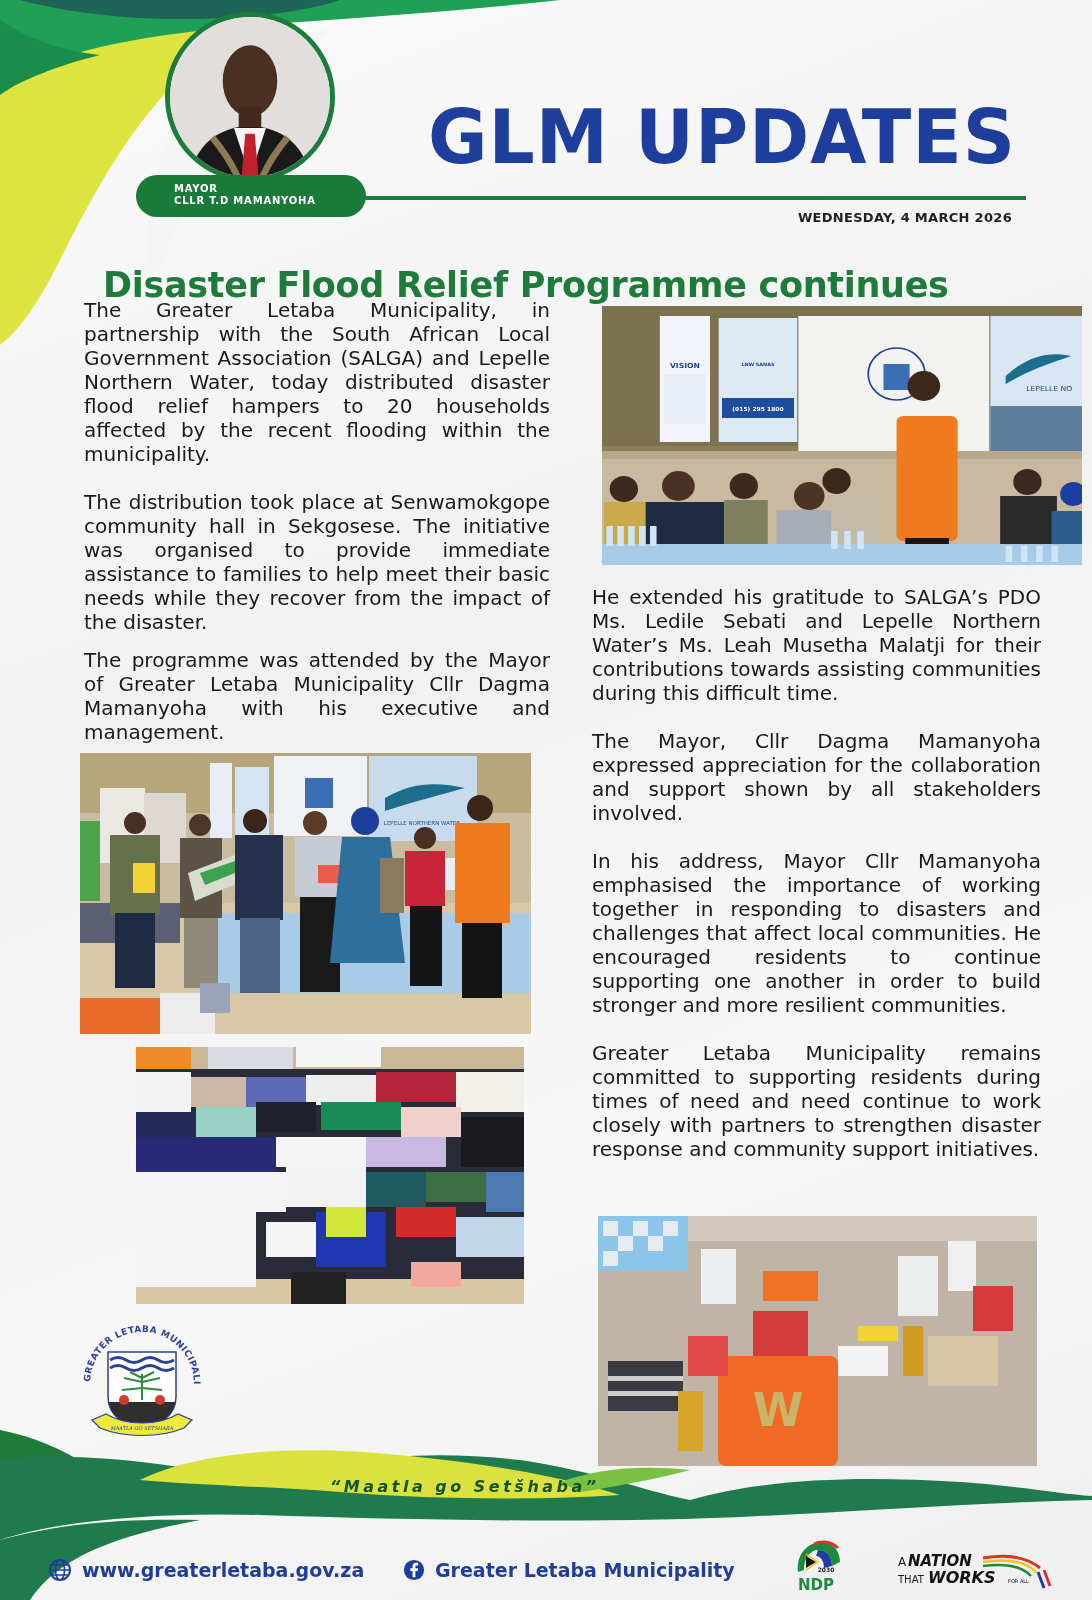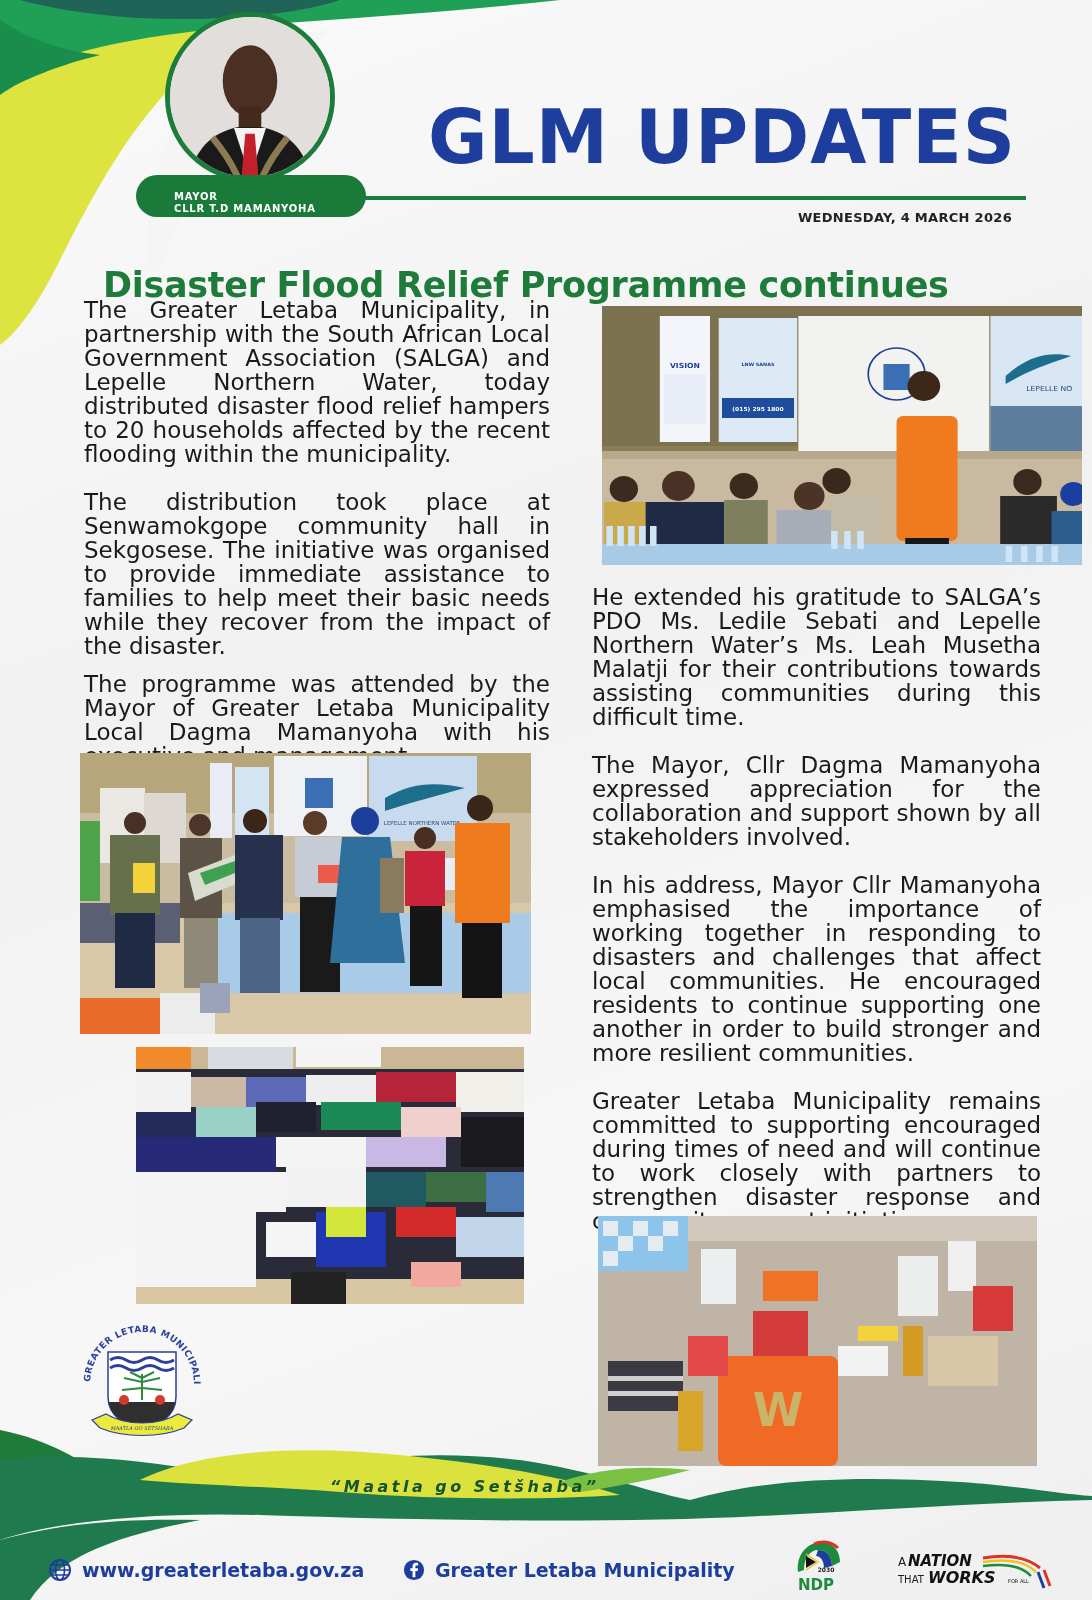--- a/index.html
+++ b/index.html
@@ -16,38 +16,38 @@
   
   .mayor-photo {
     left: 165px; top: 12px; width: 170px; height: 170px;
     border-radius: 50%; border: 5px solid #1c7c3c; overflow: hidden;
     background: radial-gradient(circle at 50% 35%, #e7e4e1 0%, #d9d4d0 60%, #cfc9c4 100%);
   }
   .mayor-badge {
     left: 136px; top: 175px; width: 230px; height: 42px;
     background: #1a7a3a; border-radius: 21px;
     color: #fff; font-weight: bold; font-size: 10px; letter-spacing: 0.8px;
-    padding: 16px 0 0 38px; line-height: 12px;
+    padding: 8px 0 0 38px; line-height: 12px;
   }
   .header-rule { left: 364px; top: 196px; width: 662px; height: 4px; background: #1c7c3c; }
   .main-title {
     left: 428px; top: 92px; font-size: 74px; font-weight: bold; color: #1d3e9c;
     letter-spacing: 1px; font-family: "DejaVu Sans", sans-serif; line-height: 90px;
     transform: scaleX(0.98); transform-origin: left;
   }
   .date { right: 80px; top: 210px; font-size: 13px; font-weight: bold; color: #222; letter-spacing: 0.3px; }
   .headline {
     left: 103px; top: 243px; font-size: 35px; font-weight: bold; color: #1e7b3a;
     letter-spacing: -0.3px;
     margin-top: 22px;
   }
 
   
   .col-text {
-    font-size: 23px; line-height: 24px; text-align: justify; color: #1a1a1a;
+    font-size: 20px; line-height: 24px; text-align: justify; color: #1a1a1a;
   }
   .col-text p { margin-bottom: 24px; }
   .col-text p.tight { margin-bottom: 14px; }
   .left-col { left: 84px; top: 298px; width: 466px; }
   .right-col { left: 592px; top: 585px; width: 449px; }
 
   .photo { overflow: hidden; }
   .photo svg { width: 100%; height: 100%; display: block; }
   .photo-1 { left: 602px; top: 306px; width: 480px; height: 259px; }
   .photo-2 { left: 80px; top: 753px; width: 451px; height: 281px; }
@@ -110,28 +110,28 @@
 </div>
 
 <div class="abs header-rule"></div>
 <div class="abs main-title">GLM UPDATES</div>
 <div class="abs date">WEDNESDAY, 4 MARCH 2026</div>
 <div class="abs headline">Disaster Flood Relief Programme continues</div>
 
 <div class="abs col-text left-col">
   <p>The Greater Letaba Municipality, in partnership with the South African Local Government Association (SALGA) and Lepelle Northern Water, today distributed disaster flood relief hampers to 20 households affected by the recent flooding within the municipality.</p>
   <p class="tight">The distribution took place at Senwamokgope community hall in Sekgosese. The initiative was organised to provide immediate assistance to families to help  meet their basic needs while they recover from the impact of the disaster.</p>
-  <p>The programme was attended by the Mayor of Greater Letaba Municipality Local Dagma Mamanyoha with his executive and management.</p>
+  <p>The programme was attended by the Mayor of Greater Letaba Municipality Cllr Dagma Mamanyoha with his executive and management.</p>
 </div>
 
 <div class="abs col-text right-col">
   <p>He extended his gratitude to SALGA’s PDO Ms. Ledile Sebati and Lepelle Northern Water’s Ms. Leah Musetha Malatji for their contributions towards assisting communities during this difficult time.</p>
   <p>The Mayor, Cllr Dagma Mamanyoha expressed appreciation for the collaboration and support shown by all stakeholders involved.</p>
   <p>In his address, Mayor Cllr Mamanyoha emphasised the importance of working together in responding to disasters and challenges  that affect local communities. He encouraged residents to continue supporting one another in order to build stronger and more resilient communities.</p>
-  <p>Greater Letaba Municipality remains committed to supporting encouraged during times of need and will continue to work closely with partners to strengthen disaster response and community support initiatives.</p>
+  <p>Greater Letaba Municipality remains committed to supporting residents during times of need and need continue to work closely with partners to strengthen disaster response and community support initiatives.</p>
 </div>
 
 <div class="abs photo photo-1">
   <svg viewBox="0 0 440 259" preserveAspectRatio="none">
     <rect width="440" height="259" fill="#8b7d54"></rect>
     <rect x="0" y="0" width="440" height="140" fill="#7c7250"></rect>
 
     <rect x="53" y="10" width="46" height="126" fill="#f3f5fb"></rect>
     <text x="76" y="62" font-size="7" fill="#1d3e9c" text-anchor="middle" font-weight="bold" font-family="DejaVu Sans, sans-serif">VISION</text>
     <rect x="57" y="68" width="38" height="50" fill="#e9edf7"></rect>

